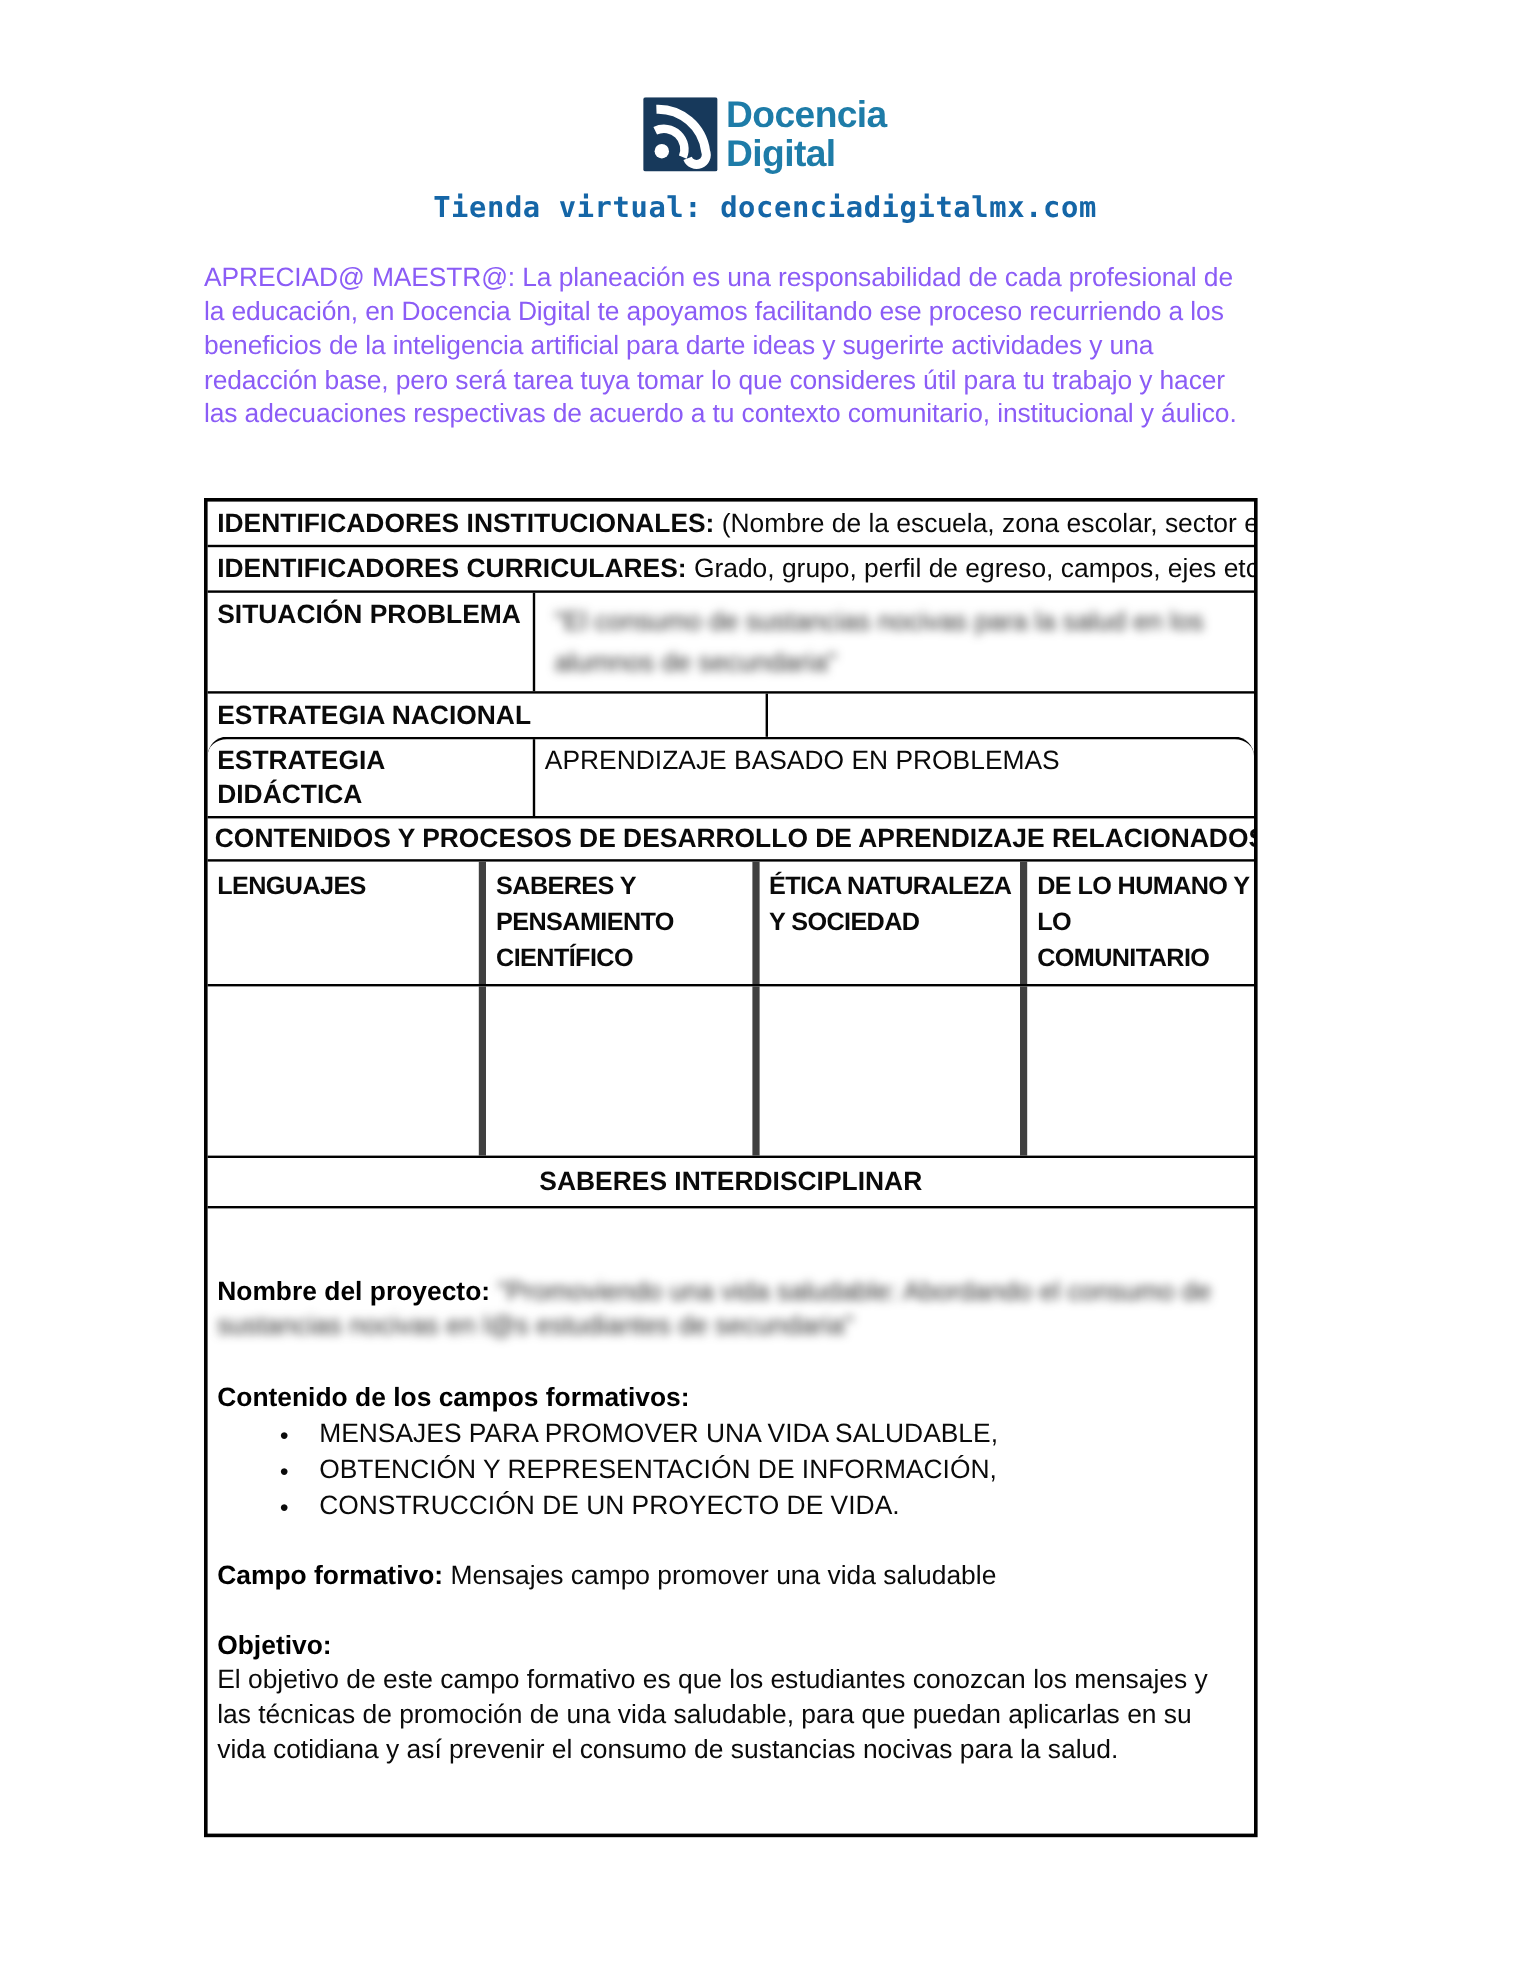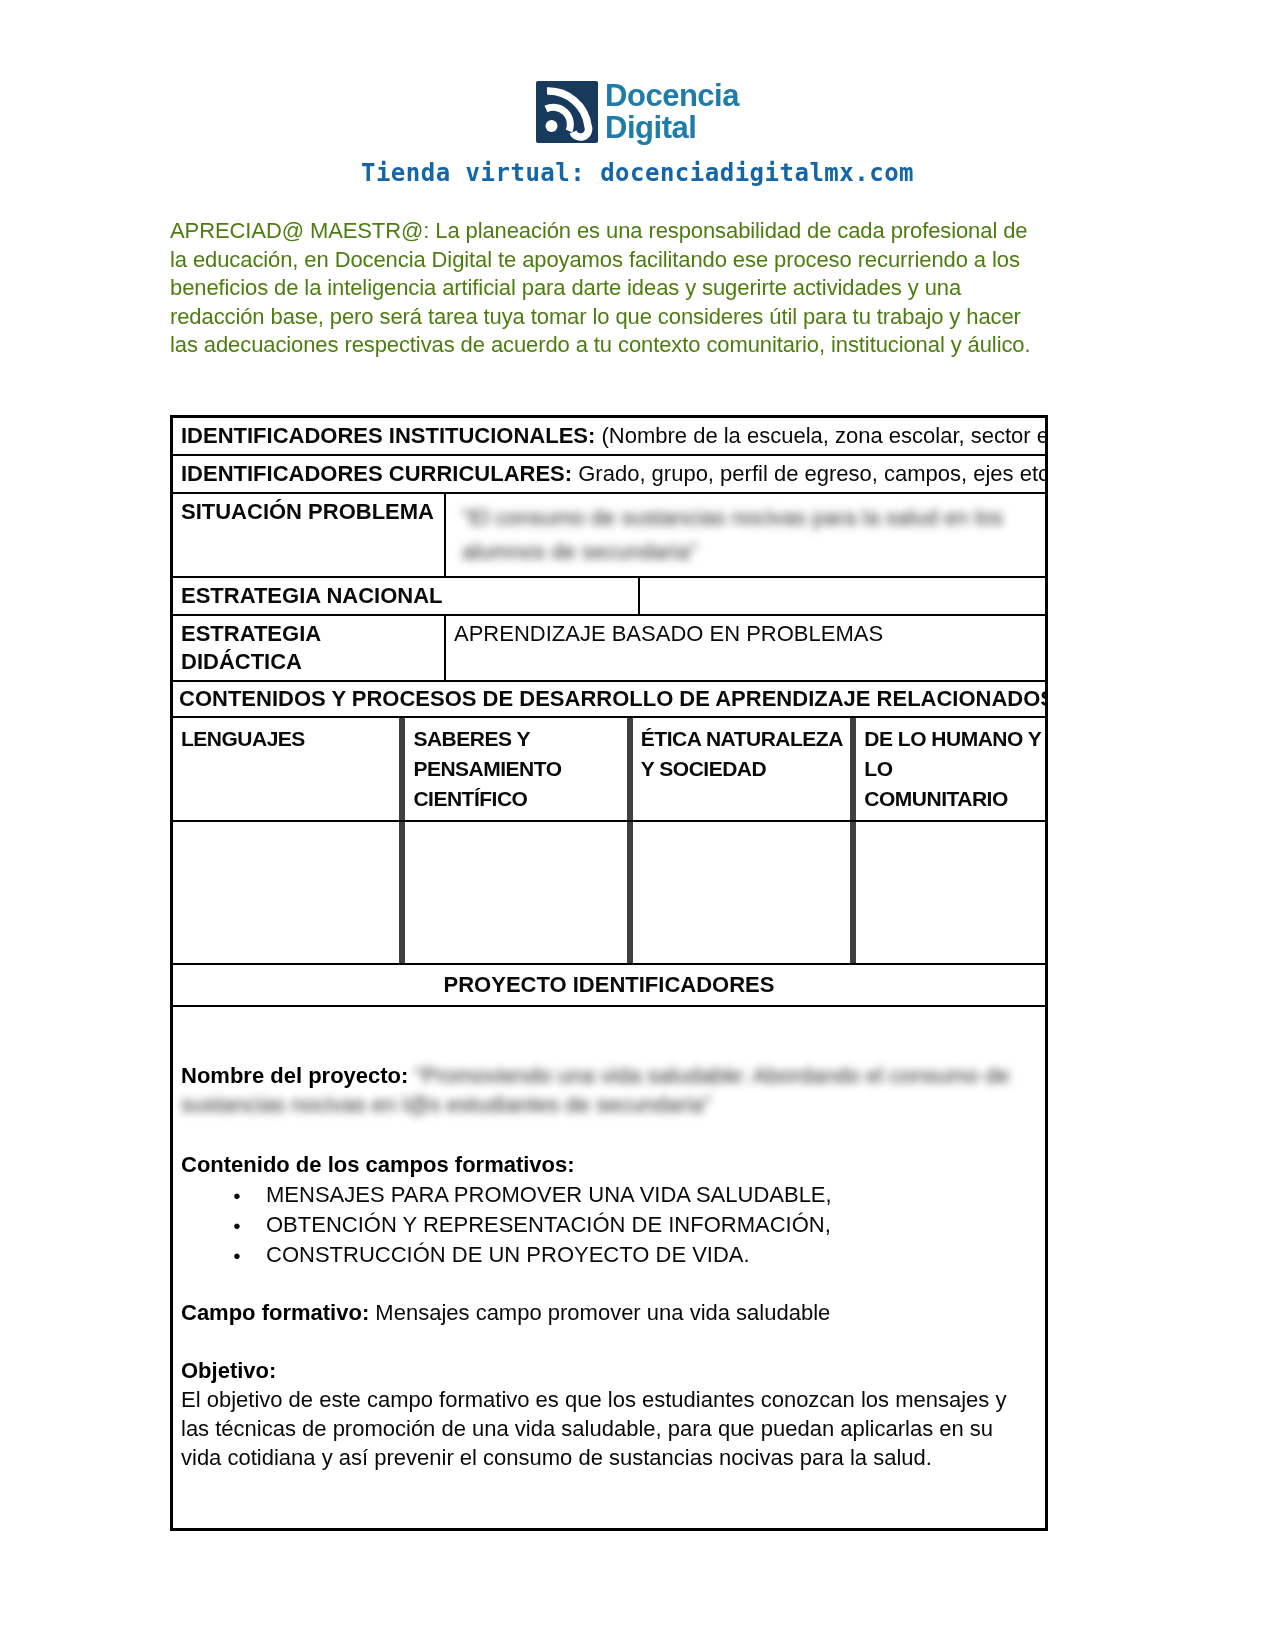--- a/index.html
+++ b/index.html
@@ -10,36 +10,36 @@
   }
   .header { padding-top:80px; }
   .logo-row { display:flex; justify-content:center; align-items:center; gap:7px; }
   .logo-icon svg { display:block; }
   .wordmark { text-align:left; font-weight:bold; font-size:31px; line-height:32px;
               color:#1E7CA8; letter-spacing:-0.5px; }
   .tagline { margin-top:15px; text-align:center;
              font-family:"DejaVu Sans Mono", monospace; font-weight:bold;
              font-size:24px; color:#1566A7; letter-spacing:0.5px; }
   .intro { margin-left:170px; margin-top:30px; width:868px;
-           font-size:22px; line-height:28.5px; letter-spacing:-0.1px; color:#4d7c0f; }
+           font-size:22px; line-height:28.5px; letter-spacing:-0.1px; color:#8b5cf6; }
 
   .doc-table { margin-left:170px; margin-top:55px; width:878px;
                border:3px solid #000; font-size:22px; line-height:28px; color:#0a0a0a; }
   .t-row { display:flex; border-top:2px solid #000; }
   .t-row:first-child { border-top:none; }
   .full-cell { width:100%; padding:4px 8px; white-space:nowrap; overflow:hidden; }
   .cell { padding:4px 8px; }
   .label-cell { font-weight:bold; border-right:2px solid #000; }
   .grow { flex:1; }
   .w-left  { width:273px; }
   .w-mid   { width:467px; }
   .r-situacion { min-height:75px; }
   .r-situacion .value-cell { padding:7px 10px 7px 16px; line-height:34px; }
   .r-nacional  { min-height:37px;justify-content:space-between; }
-  .r-didactica { min-height:58px; }
+  .r-didactica { min-height:58px;border-radius:16px; }
   .head-row { display:block; text-align:center; font-weight:bold; padding:3px 6px; }
   .head-row.proy { padding:6px; }
   .c1 { width:234px; } .c2 { width:229px; } .c3 { width:225px; } .c4 { width:190px; }
   .col-cell { padding:6px 4px 6px 8px; font-weight:bold; font-size:21px;
               letter-spacing:-0.5px; line-height:30px; }
   .col-border { border-right:6px solid #404040; }
   .r-colheads { min-height:94px; }
   .r-colempty { min-height:143px; }
   .blur { filter:blur(4px); color:#2e2e2e; }
 
@@ -114,21 +114,21 @@
     </div>
 
     <div class="t-row r-colempty">
       <div class="cell col-border c1"></div>
       <div class="cell col-border c2"></div>
       <div class="cell col-border c3"></div>
       <div class="cell c4"></div>
     </div>
 
     <div class="t-row">
-      <div class="full-cell head-row proy">PROYECTO IDENTIFICADORES</div>
+      <div class="full-cell head-row proy">SABERES INTERDISCIPLINAR</div>
     </div>
 
     <div class="t-row r-project">
       <p class="proj-nombre"><b>Nombre del proyecto: </b><span class="blur">"Promoviendo una vida saludable: Abordando el consumo de sustancias nocivas en l@s estudiantes de secundaria"</span></p>
 
       <p><b>Contenido de los campos formativos:</b></p>
       <ul class="proj-list">
         <li>MENSAJES PARA PROMOVER UNA VIDA SALUDABLE,</li>
         <li>OBTENCIÓN Y REPRESENTACIÓN DE INFORMACIÓN,</li>
         <li>CONSTRUCCIÓN DE UN PROYECTO DE VIDA.</li>

